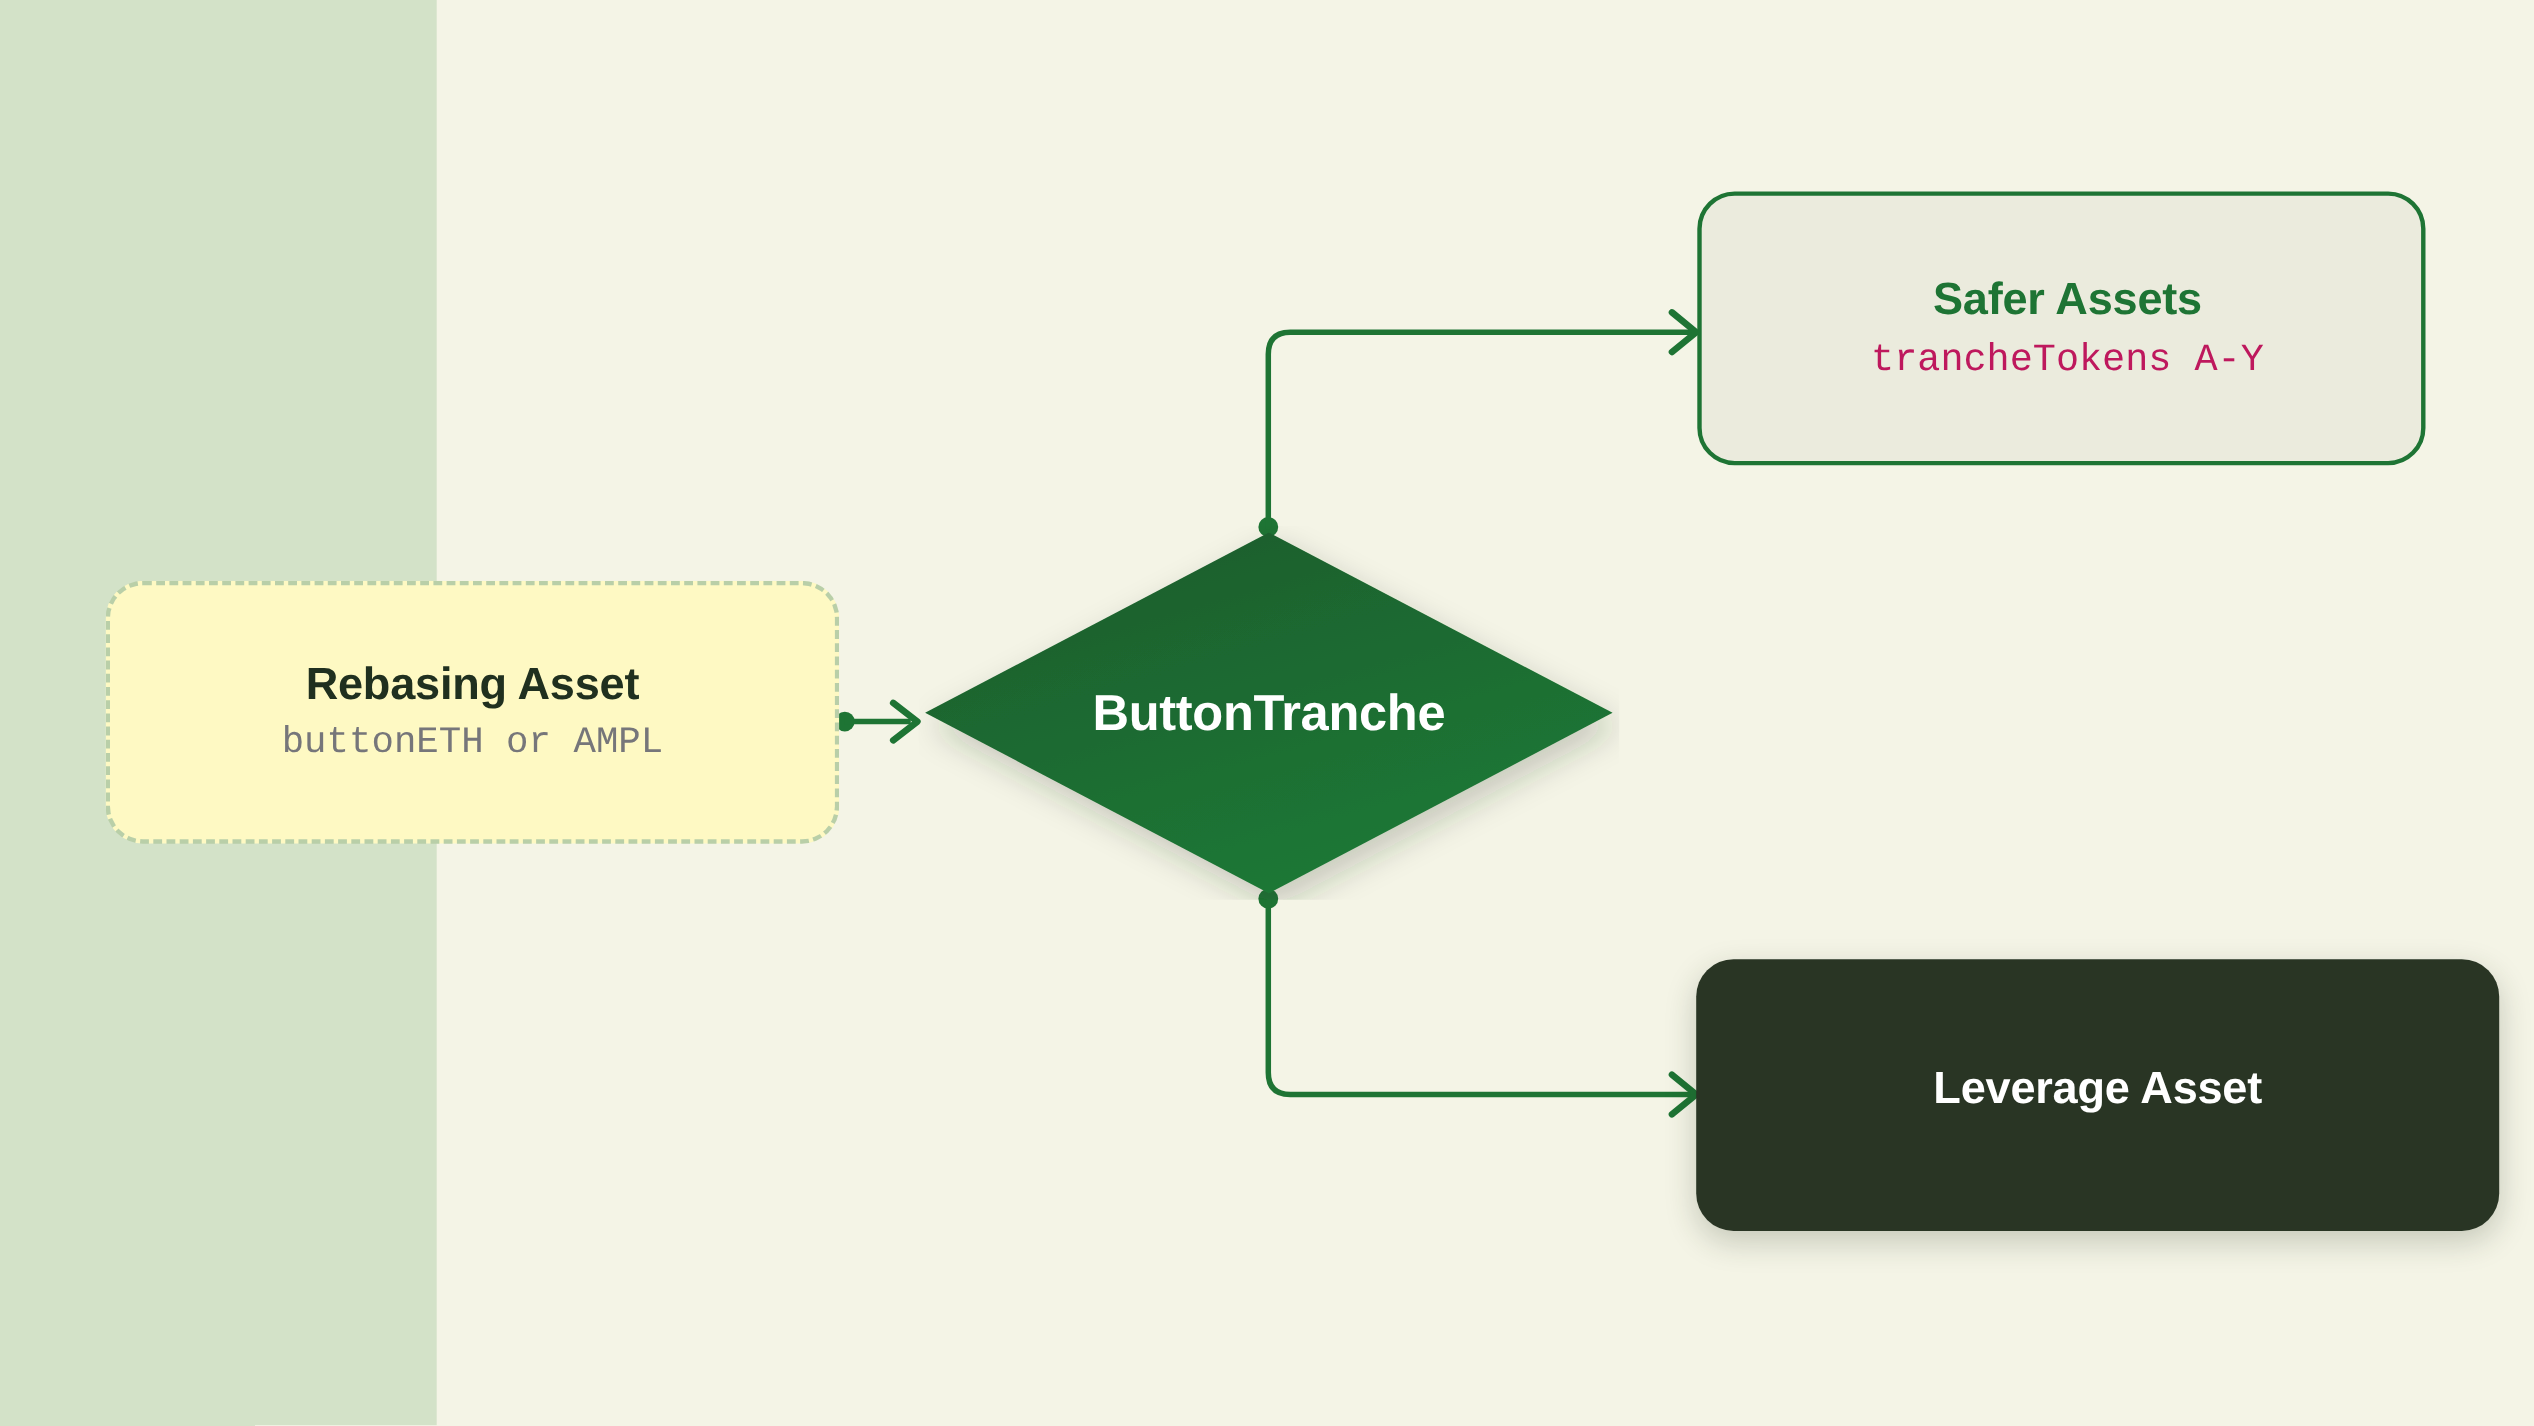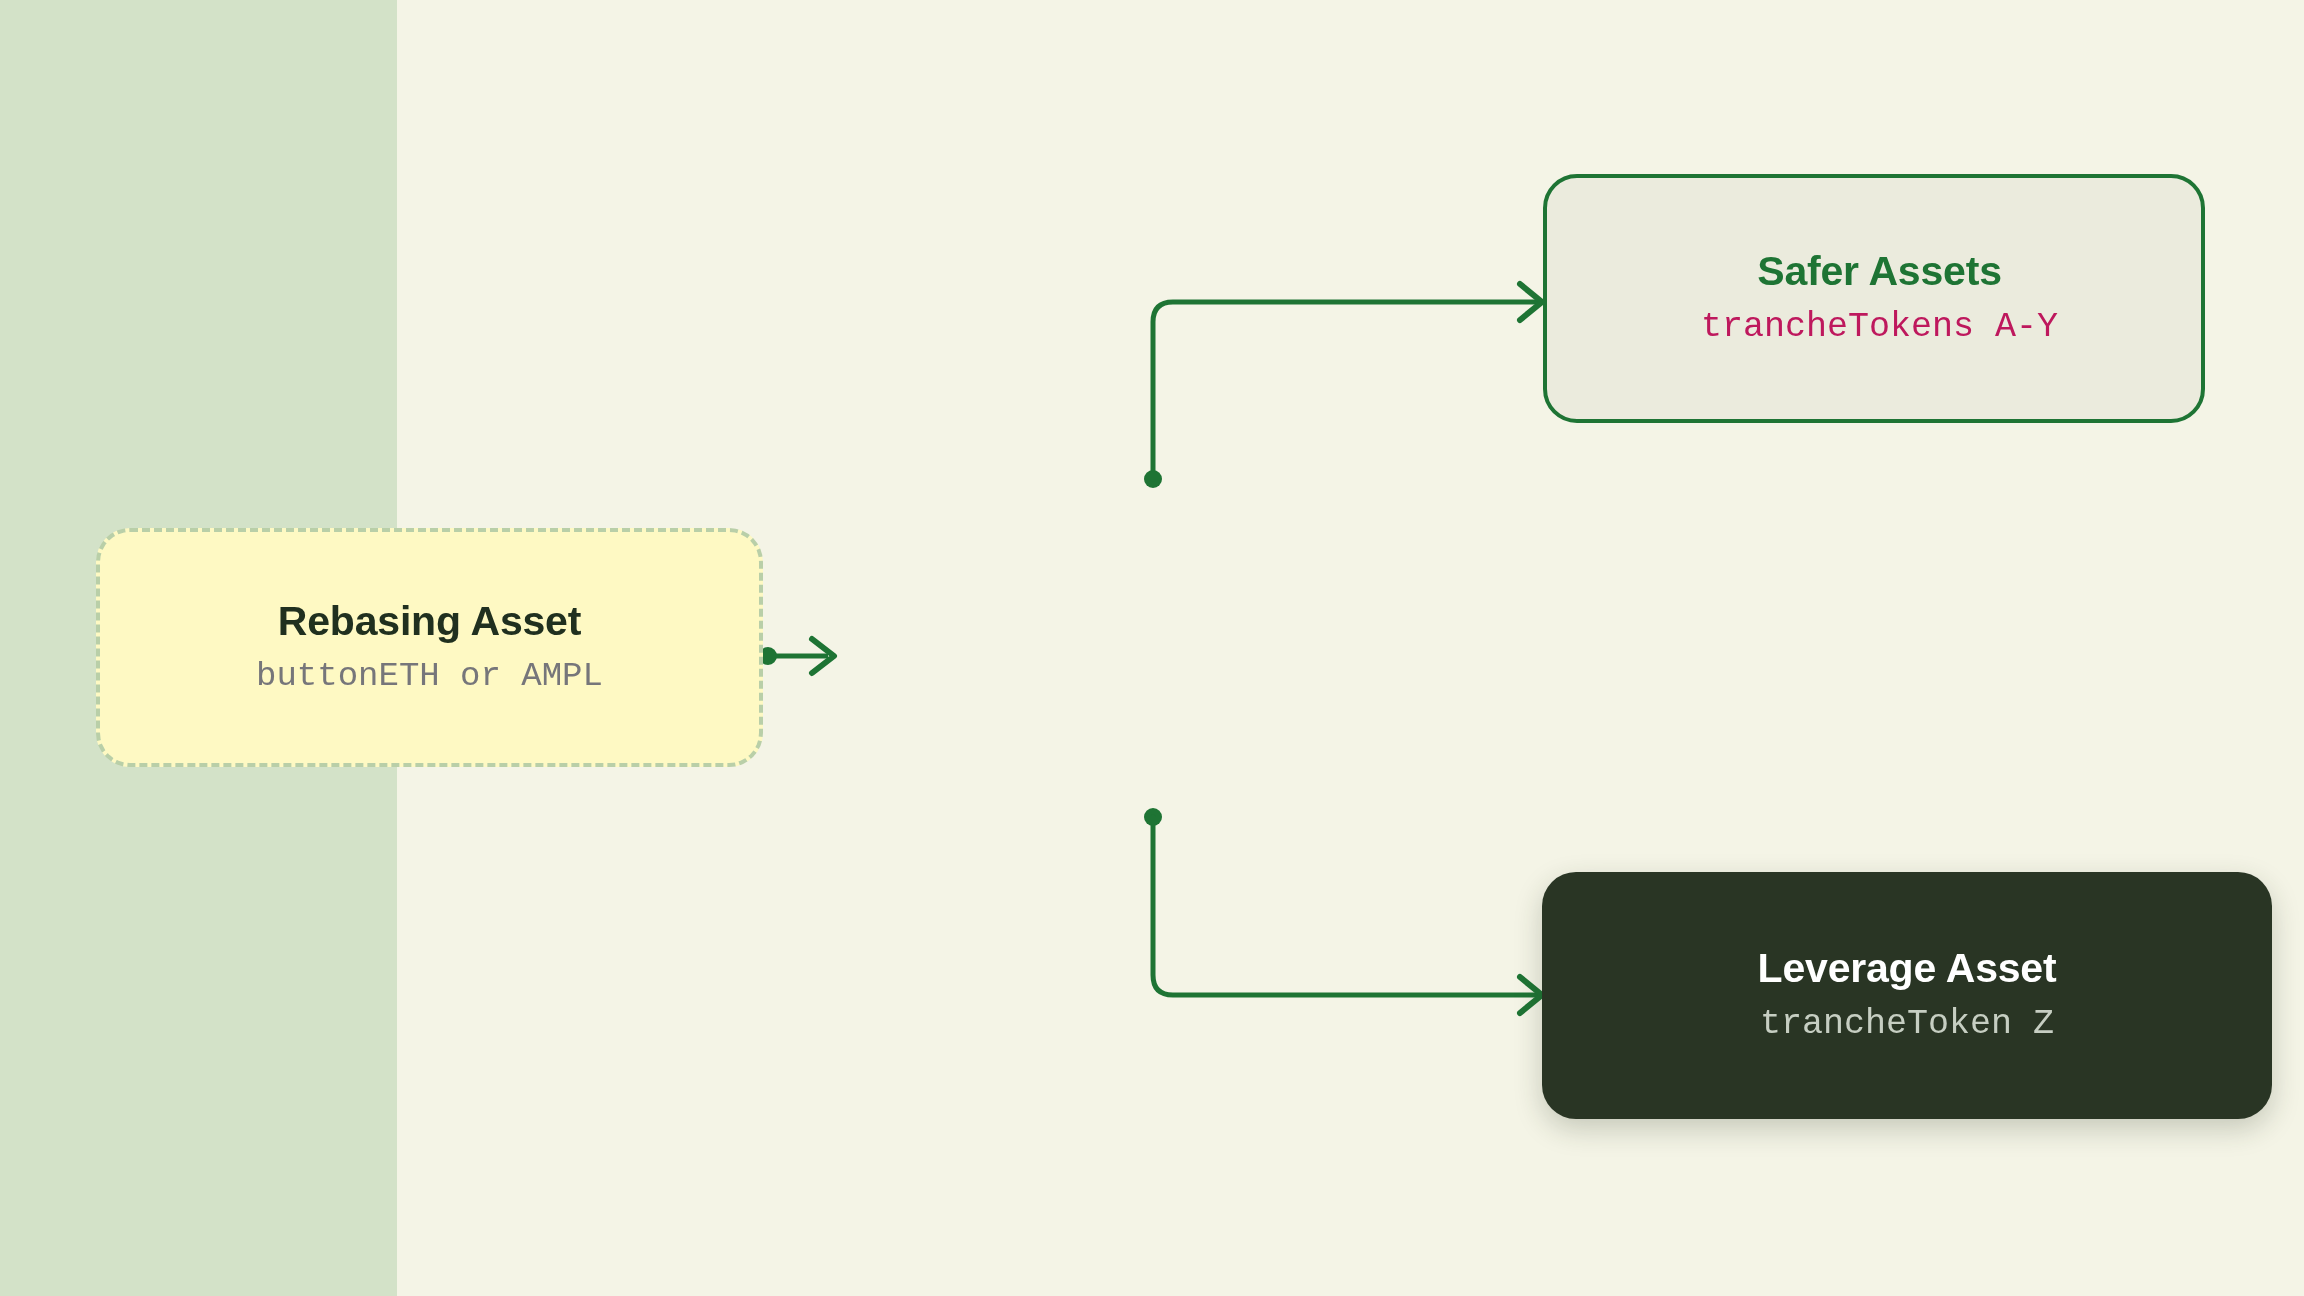--- a/index.html
+++ b/index.html
@@ -175,24 +175,29 @@
       <path d="M 1153 817 L 1153 975 Q 1153 995 1173 995 L 1538 995" stroke="#1e7434" stroke-width="5" fill="none" stroke-linecap="round"></path>
       <path d="M 1520 977 L 1542 995 L 1520 1013" stroke="#1e7434" stroke-width="6" fill="none" stroke-linecap="round" stroke-linejoin="round"></path>
     </g>
   </svg>
 
   <div class="node" id="node-rebasing">
     <div class="title">Rebasing Asset</div>
     <div class="subtitle">buttonETH or AMPL</div>
   </div>
 
+  <div id="node-tranche">
+    <svg class="diamond-shape" viewBox="0 0 637 340" preserveAspectRatio="none" xmlns="http://www.w3.org/2000/svg">
+      <path d="M 318.5 6 L 631 170 L 318.5 334 L 6 170 Z" fill="url(#diamondGrad)" filter="url(#softShadow)" stroke="none" stroke-linejoin="round"></path>
+    </svg>
+    <div class="diamond-label">ButtonTranche</div>
+  </div>
 
   <div class="node" id="node-safer">
     <div class="title">Safer Assets</div>
     <div class="subtitle">trancheTokens A-Y</div>
   </div>
 
   <div class="node" id="node-leverage">
     <div class="title">Leverage Asset</div>
-    <div class="subtitle">trancheToken Z</div>
   </div>
 
 </div>
 
 </body></html>

